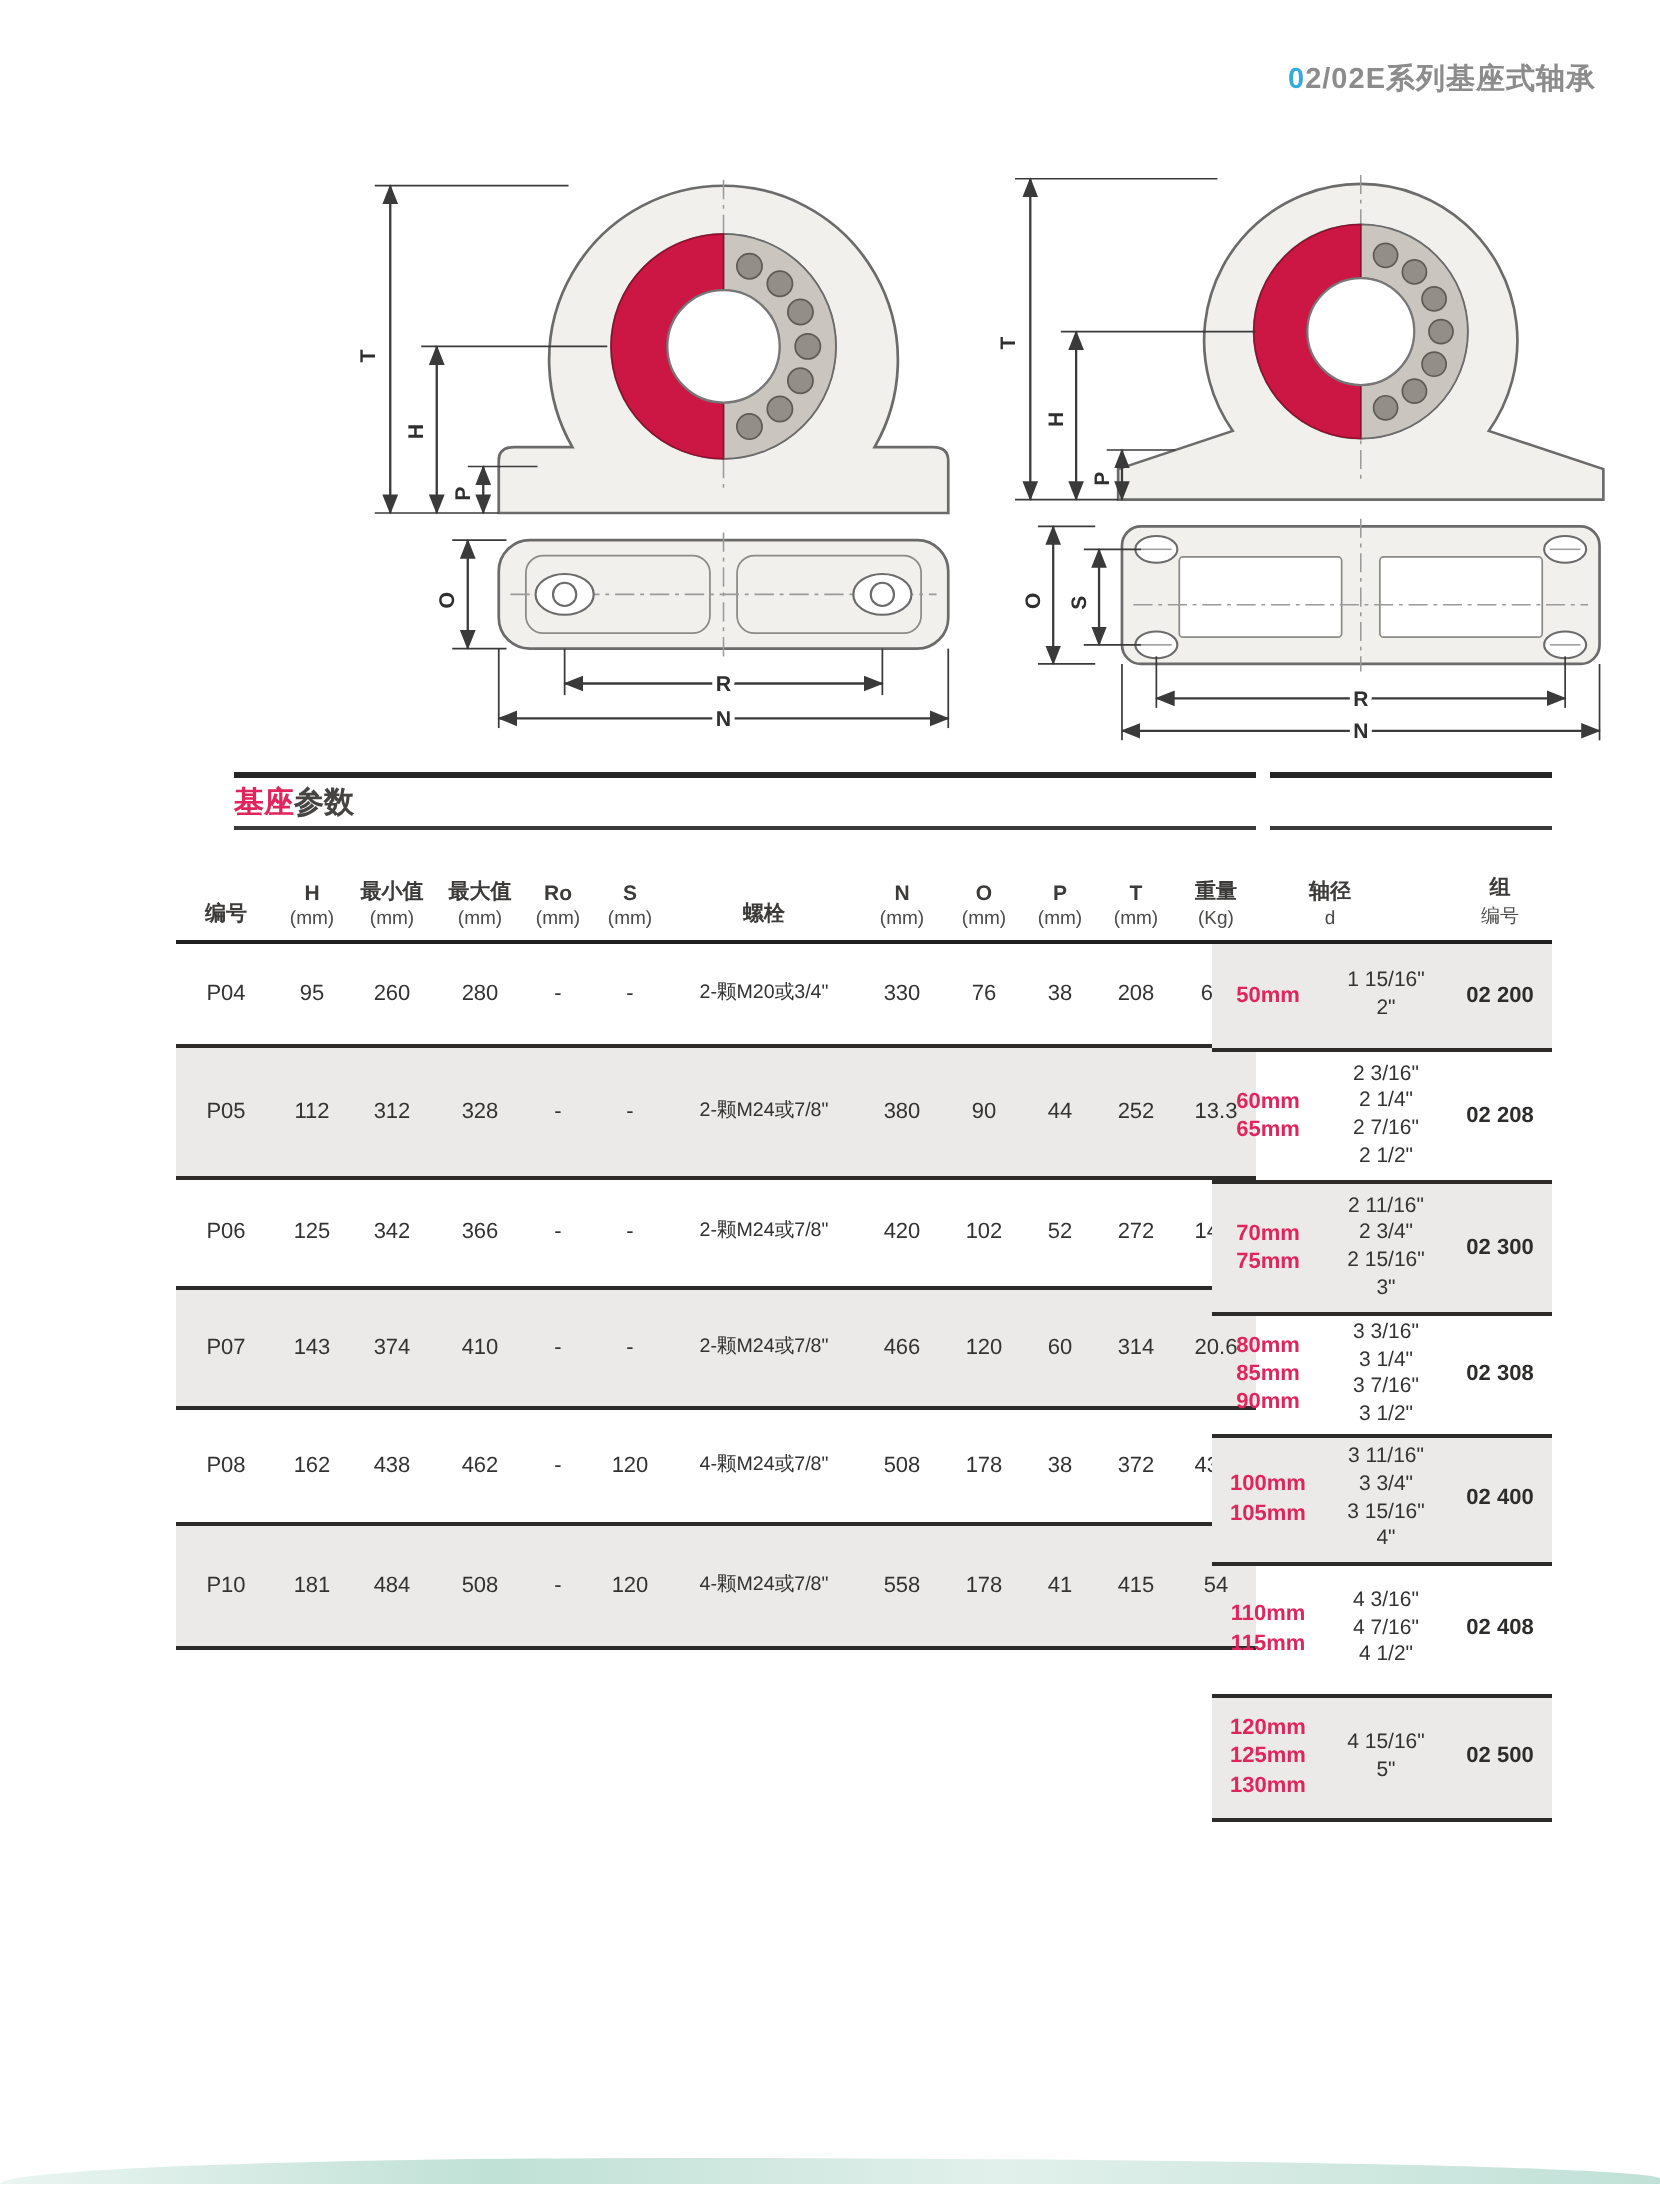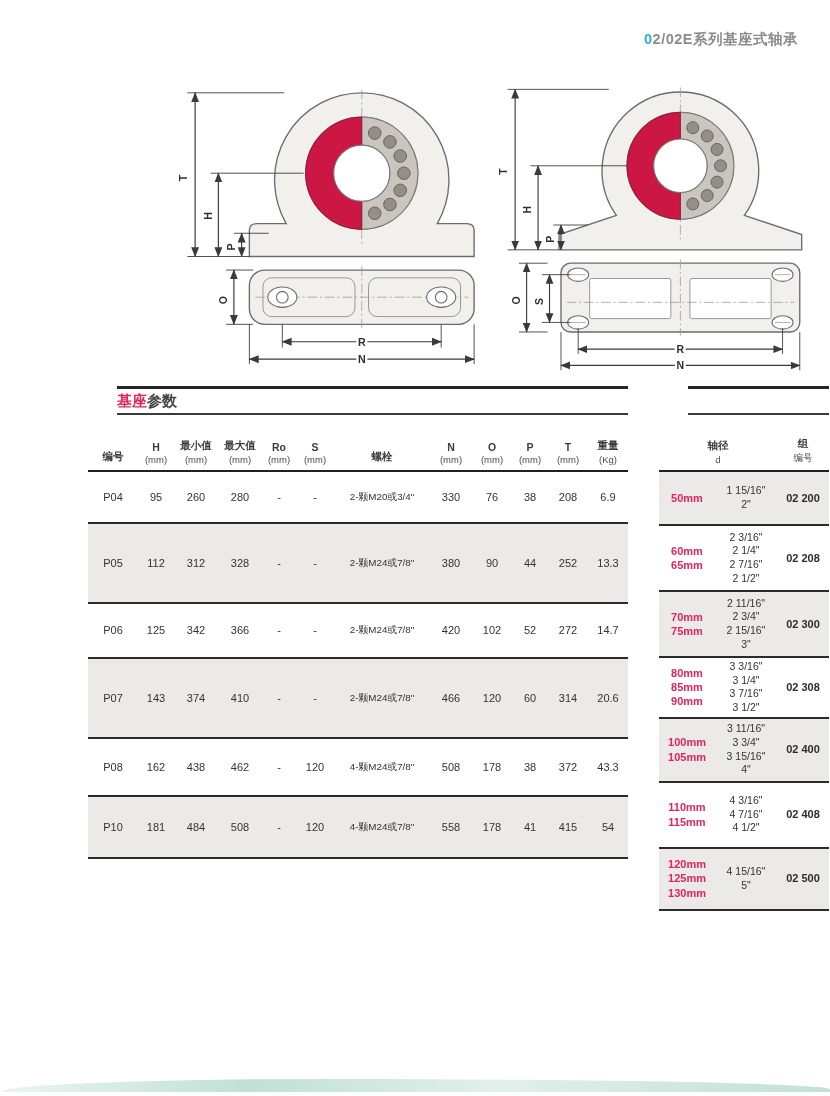--- a/index.html
+++ b/index.html
@@ -13,21 +13,21 @@
   
   .diagram{position:absolute;}
   .dg-left{left:168px;top:80px;}
   .dg-right{left:494px;top:76px;}
   svg text.dim{font-family:"Liberation Sans","DejaVu Sans",sans-serif;font-size:11px;font-weight:bold;fill:#2f2f2f;}
   svg text.halo{paint-order:stroke;stroke:#ffffff;stroke-width:5px;}
 
   
   .tbl-block{position:absolute;top:386px;}
   .tbl-main{left:88px;width:540px;}
-  .tbl-shaft{left:659px;width:170px;}
+  .tbl-shaft{left:606px;width:170px;}
   .title-bar{border-top:3px solid #262626;border-bottom:2px solid #3a3a3a;height:24px;display:flex;align-items:center;font-size:15px;font-weight:bold;margin-left:29px;}
   .title-bar .t-red{color:#e0255c;}
   .title-bar .t-dark{color:#454443;}
   table{border-collapse:collapse;width:100%;table-layout:fixed;}
   thead th{font-size:10.5px;font-weight:bold;color:#3c3b3a;text-align:center;vertical-align:bottom;padding:10px 0 5px 0;height:40px;}
   thead th .unit{font-weight:normal;font-size:9.5px;color:#4a4a49;margin-top:1px;}
   thead tr{border-bottom:2px solid #1f1f1f;}
   tbody tr{border-bottom:2px solid #2c2b2a;}
   tbody tr.shade{background:#ebeae8;}
   tbody td{font-size:11px;color:#333;text-align:center;vertical-align:middle;white-space:pre-line;line-height:1.3;padding:2px 0;}
@@ -278,21 +278,21 @@
       <td>280</td>
       <td>-</td>
       <td>-</td>
       <td class="bolt">2-颗M20或3/4"</td>
       <td>330</td>
       <td>76</td>
       <td>38</td>
       <td>208</td>
       <td>6.9</td>
     </tr>
-          <tr class="shade" style="height: 80px;">
+          <tr class="shade" style="height: 66px;">
       <td>P05</td>
       <td>112</td>
       <td>312</td>
       <td>328</td>
       <td>-</td>
       <td>-</td>
       <td class="bolt">2-颗M24或7/8"</td>
       <td>380</td>
       <td>90</td>
       <td>44</td>
@@ -306,21 +306,21 @@
       <td>366</td>
       <td>-</td>
       <td>-</td>
       <td class="bolt">2-颗M24或7/8"</td>
       <td>420</td>
       <td>102</td>
       <td>52</td>
       <td>272</td>
       <td>14.7</td>
     </tr>
-          <tr class="shade" style="height: 80px; border-radius: 22px;">
+          <tr class="shade" style="height: 60px; border-radius: 22px;">
       <td>P07</td>
       <td>143</td>
       <td>374</td>
       <td>410</td>
       <td>-</td>
       <td>-</td>
       <td class="bolt">2-颗M24或7/8"</td>
       <td>466</td>
       <td>120</td>
       <td>60</td>

